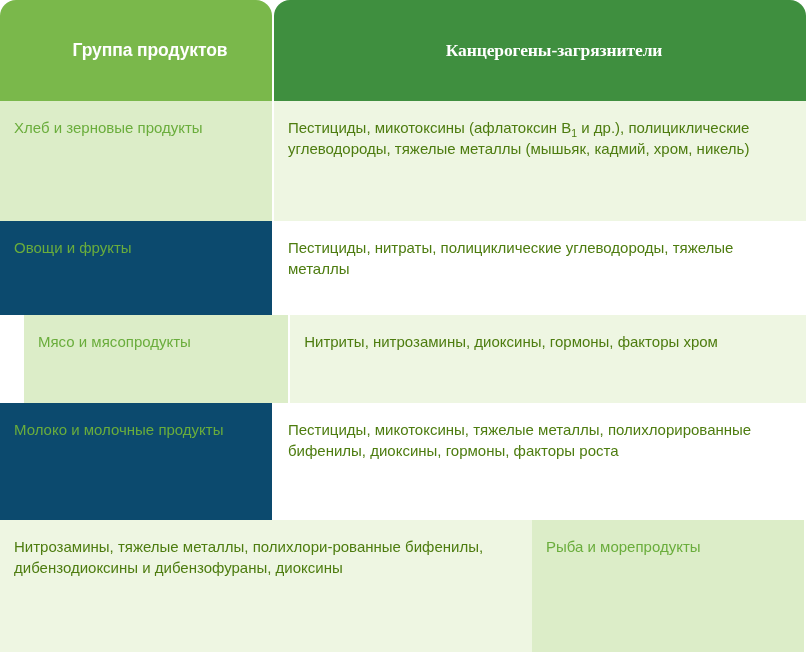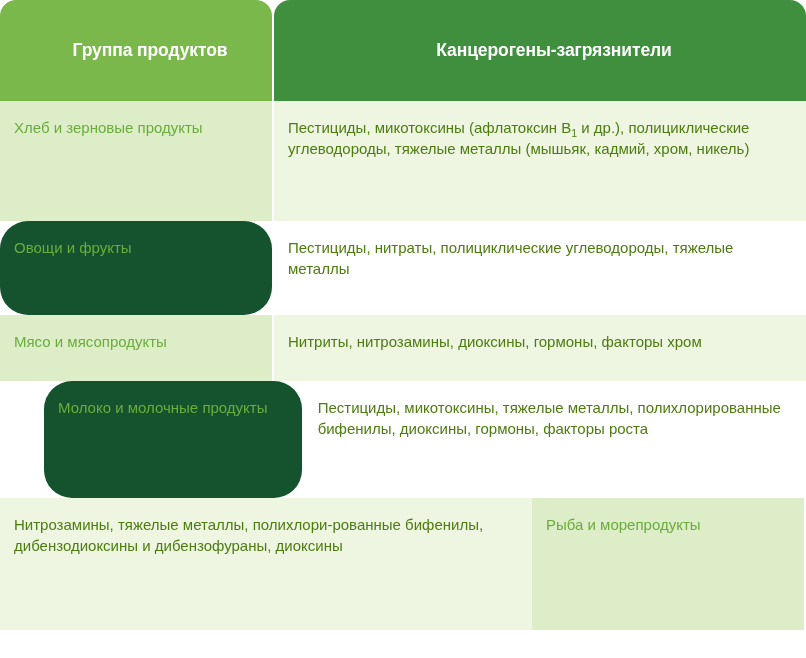--- a/index.html
+++ b/index.html
@@ -38,20 +38,21 @@
   .th-left {
     width: 272px;
     background: #7ab84b;
     border-radius: 16px 16px 0 0;
     margin-right: 2px;
   }
   .th-right {
     width: 532px;
     background: #3f8f3f;
     border-radius: 16px 16px 0 0;
+    font-family: Liberation Serif, serif;
   }
   .row {
     display: flex;
     box-sizing: border-box;
   }
   .cell {
     box-sizing: border-box;
     padding: 16px 14px 10px 14px;
     font-size: 15px;
     line-height: 1.42;
@@ -61,27 +62,27 @@
     margin-right: 2px;
     color: #6aad3c;
   }
   .cell-right {
     width: 532px;
     color: #4d7c0f;
   }
   
   .band-a .cell-left  { background: #dcedc8; }
   .band-a .cell-right { background: #eef6e2; }
-  .band-b .cell-left  { background: #14532d; border-radius: 28px; }
+  .band-b .cell-left  { background: #0c4a6e; }
   .band-b .cell-right { background: #ffffff; }
 
   .row-1 { height: 120px; }
   .row-2 { height: 94px; }
-  .row-3 { height: 66px; }
-  .row-4 { height: 117px; margin-left: 44px; }
+  .row-3 { height: 88px; padding-left: 24px; }
+  .row-4 { height: 117px; }
   .row-5 { height: 132px; }
 
   .cell-left-text { display: block; }
   sub {
     font-size: 0.7em;
     vertical-align: sub;
     line-height: 0;
   }
 </style>
 </head>

